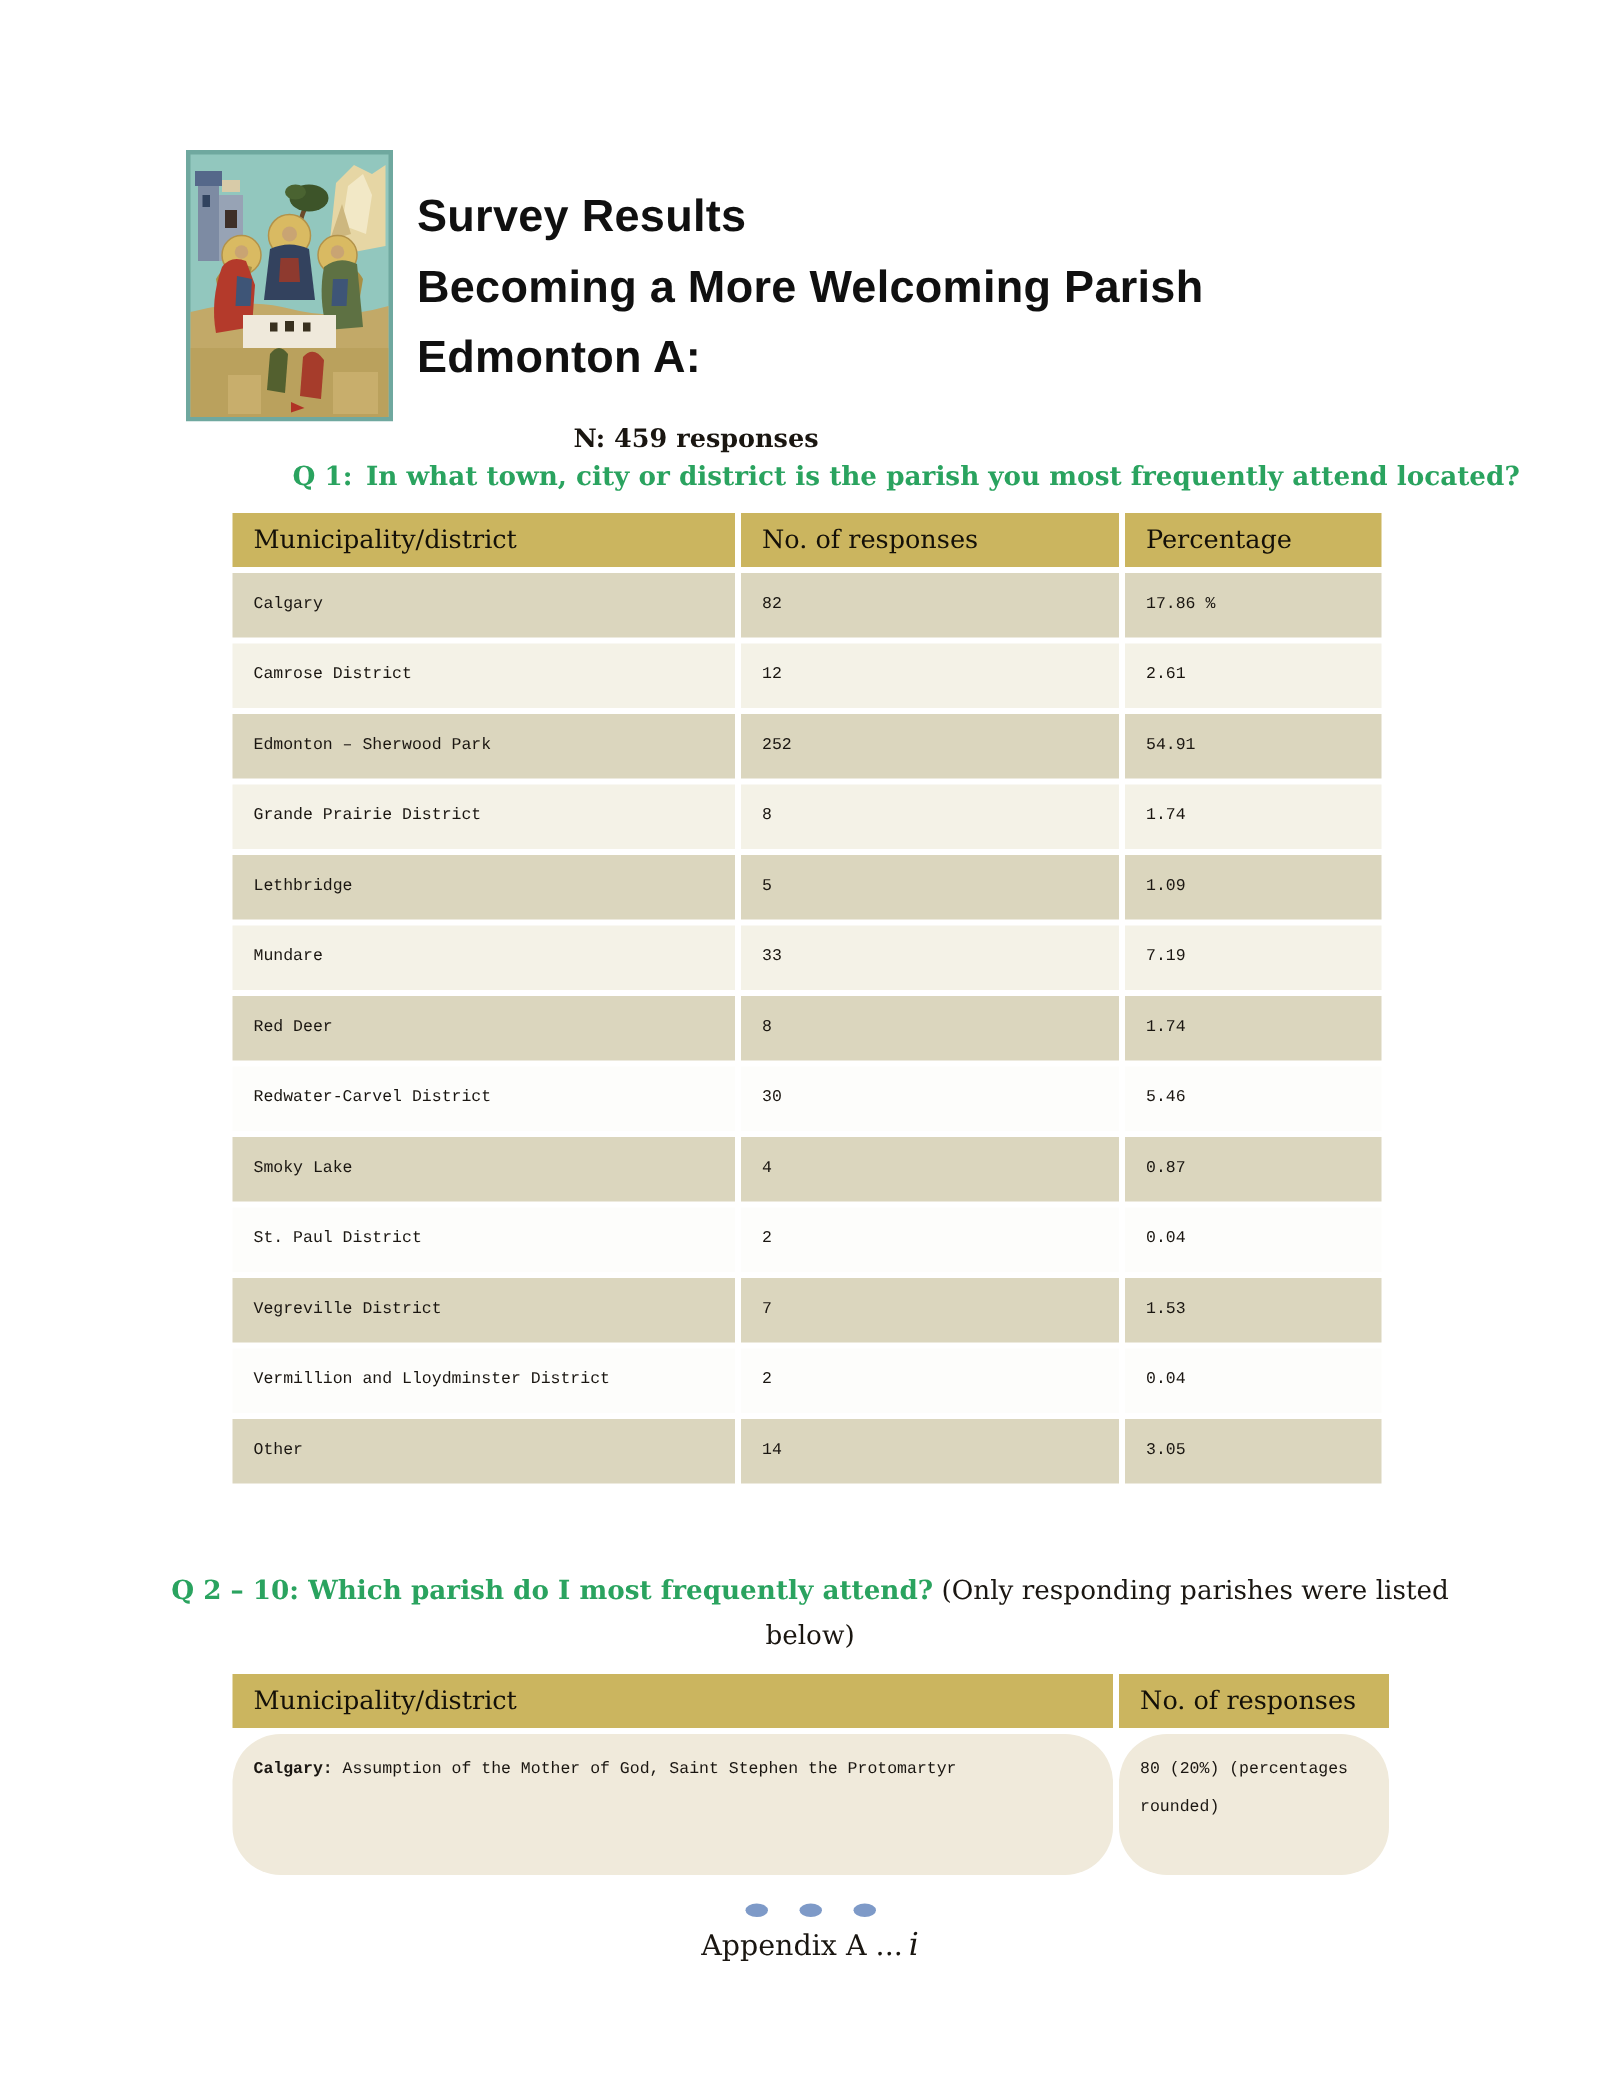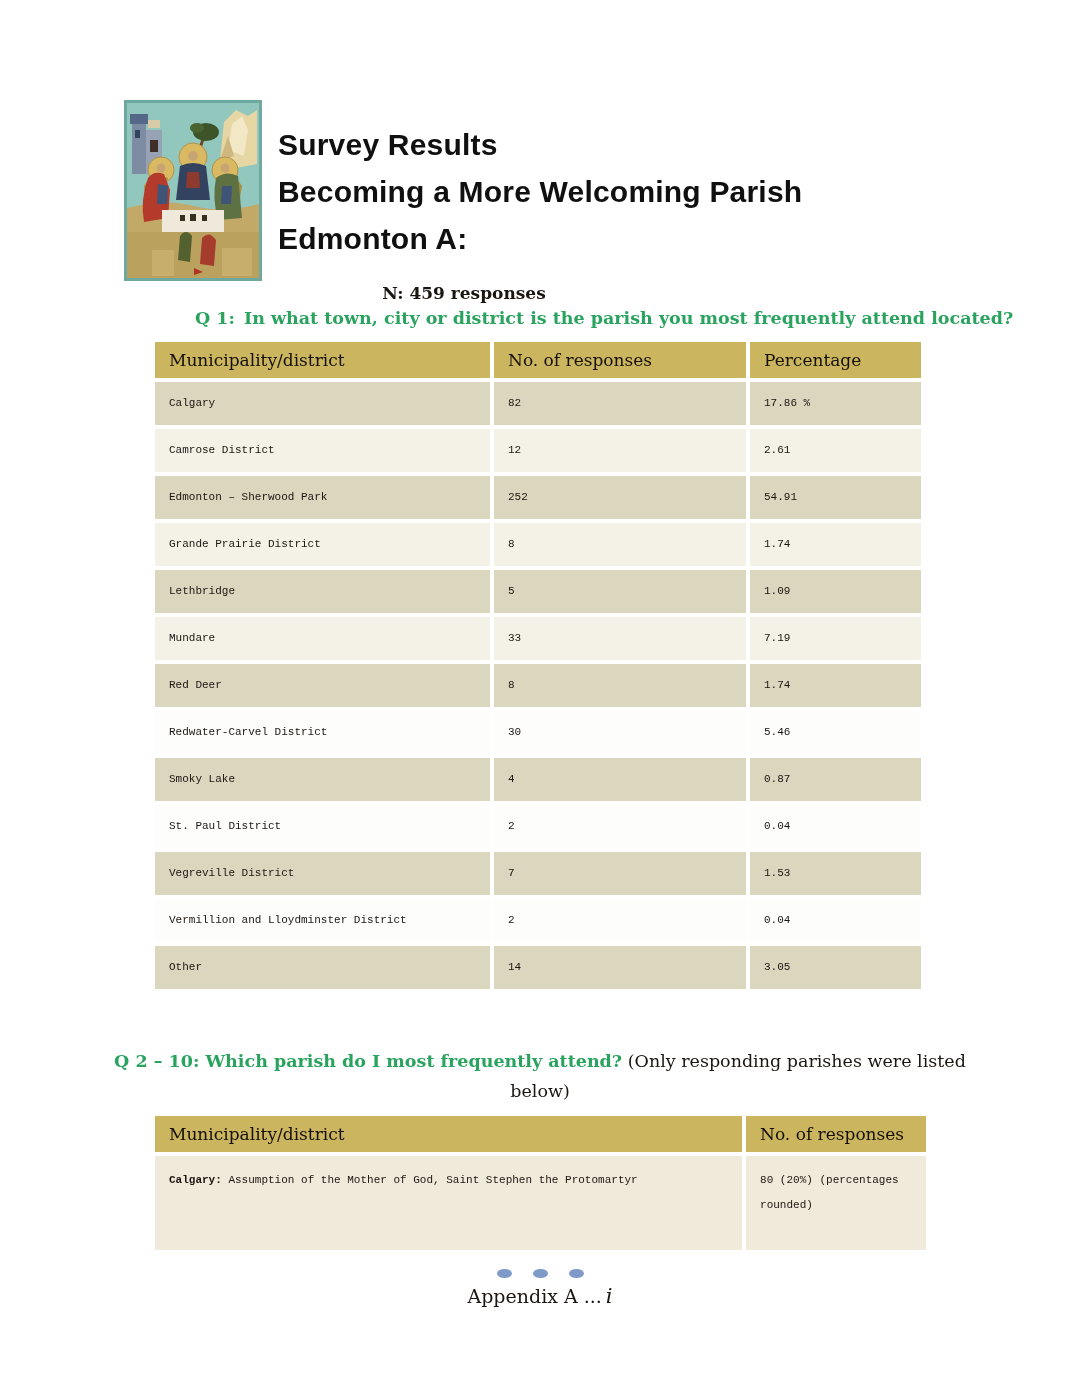--- a/index.html
+++ b/index.html
@@ -32,21 +32,21 @@
   table{border-collapse:separate;border-spacing:4px;table-layout:fixed;}
   .t1{position:absolute;left:151px;top:338px;width:774px;}
   .t1 col.c1{width:335px;} .t1 col.c2{width:252px;} .t1 col.c3{width:171px;}
   .t2{position:absolute;left:151px;top:1112px;width:779px;}
   .t2 col.c1{width:584px;} .t2 col.c2{width:179px;}
 
   th{background:var(--header-bg);text-align:left;font-size:17px;font-weight:normal;
     padding:6px 14px;height:36px;vertical-align:middle;color:#141008;}
   td{font-size:11px;line-height:25px;padding:9px 14px;vertical-align:middle;font-family:Liberation Mono, monospace;}
   .t1 td{height:43px;}
-  .t2 td{vertical-align:top;padding:12px 14px;height:94px;}
+  .t2 td{vertical-align:top;padding:12px 14px;height:94px;border-radius:32px;}
   tr.shade-tan td{background:var(--row-tan);}
   tr.shade-cream td{background:var(--row-cream);}
   tr.shade-white td{background:var(--row-white);}
   .t2 tbody td{background:var(--table2-row-bg);}
 
   .q2-heading{position:absolute;left:0;top:1046px;width:1080px;text-align:center;
     font-size:17.5px;line-height:30px;}
   .q2-heading .green{color:var(--accent-green);font-weight:bold;text-align:right;}
 
   .footer{position:absolute;left:0;top:1269px;width:1080px;text-align:center;}

